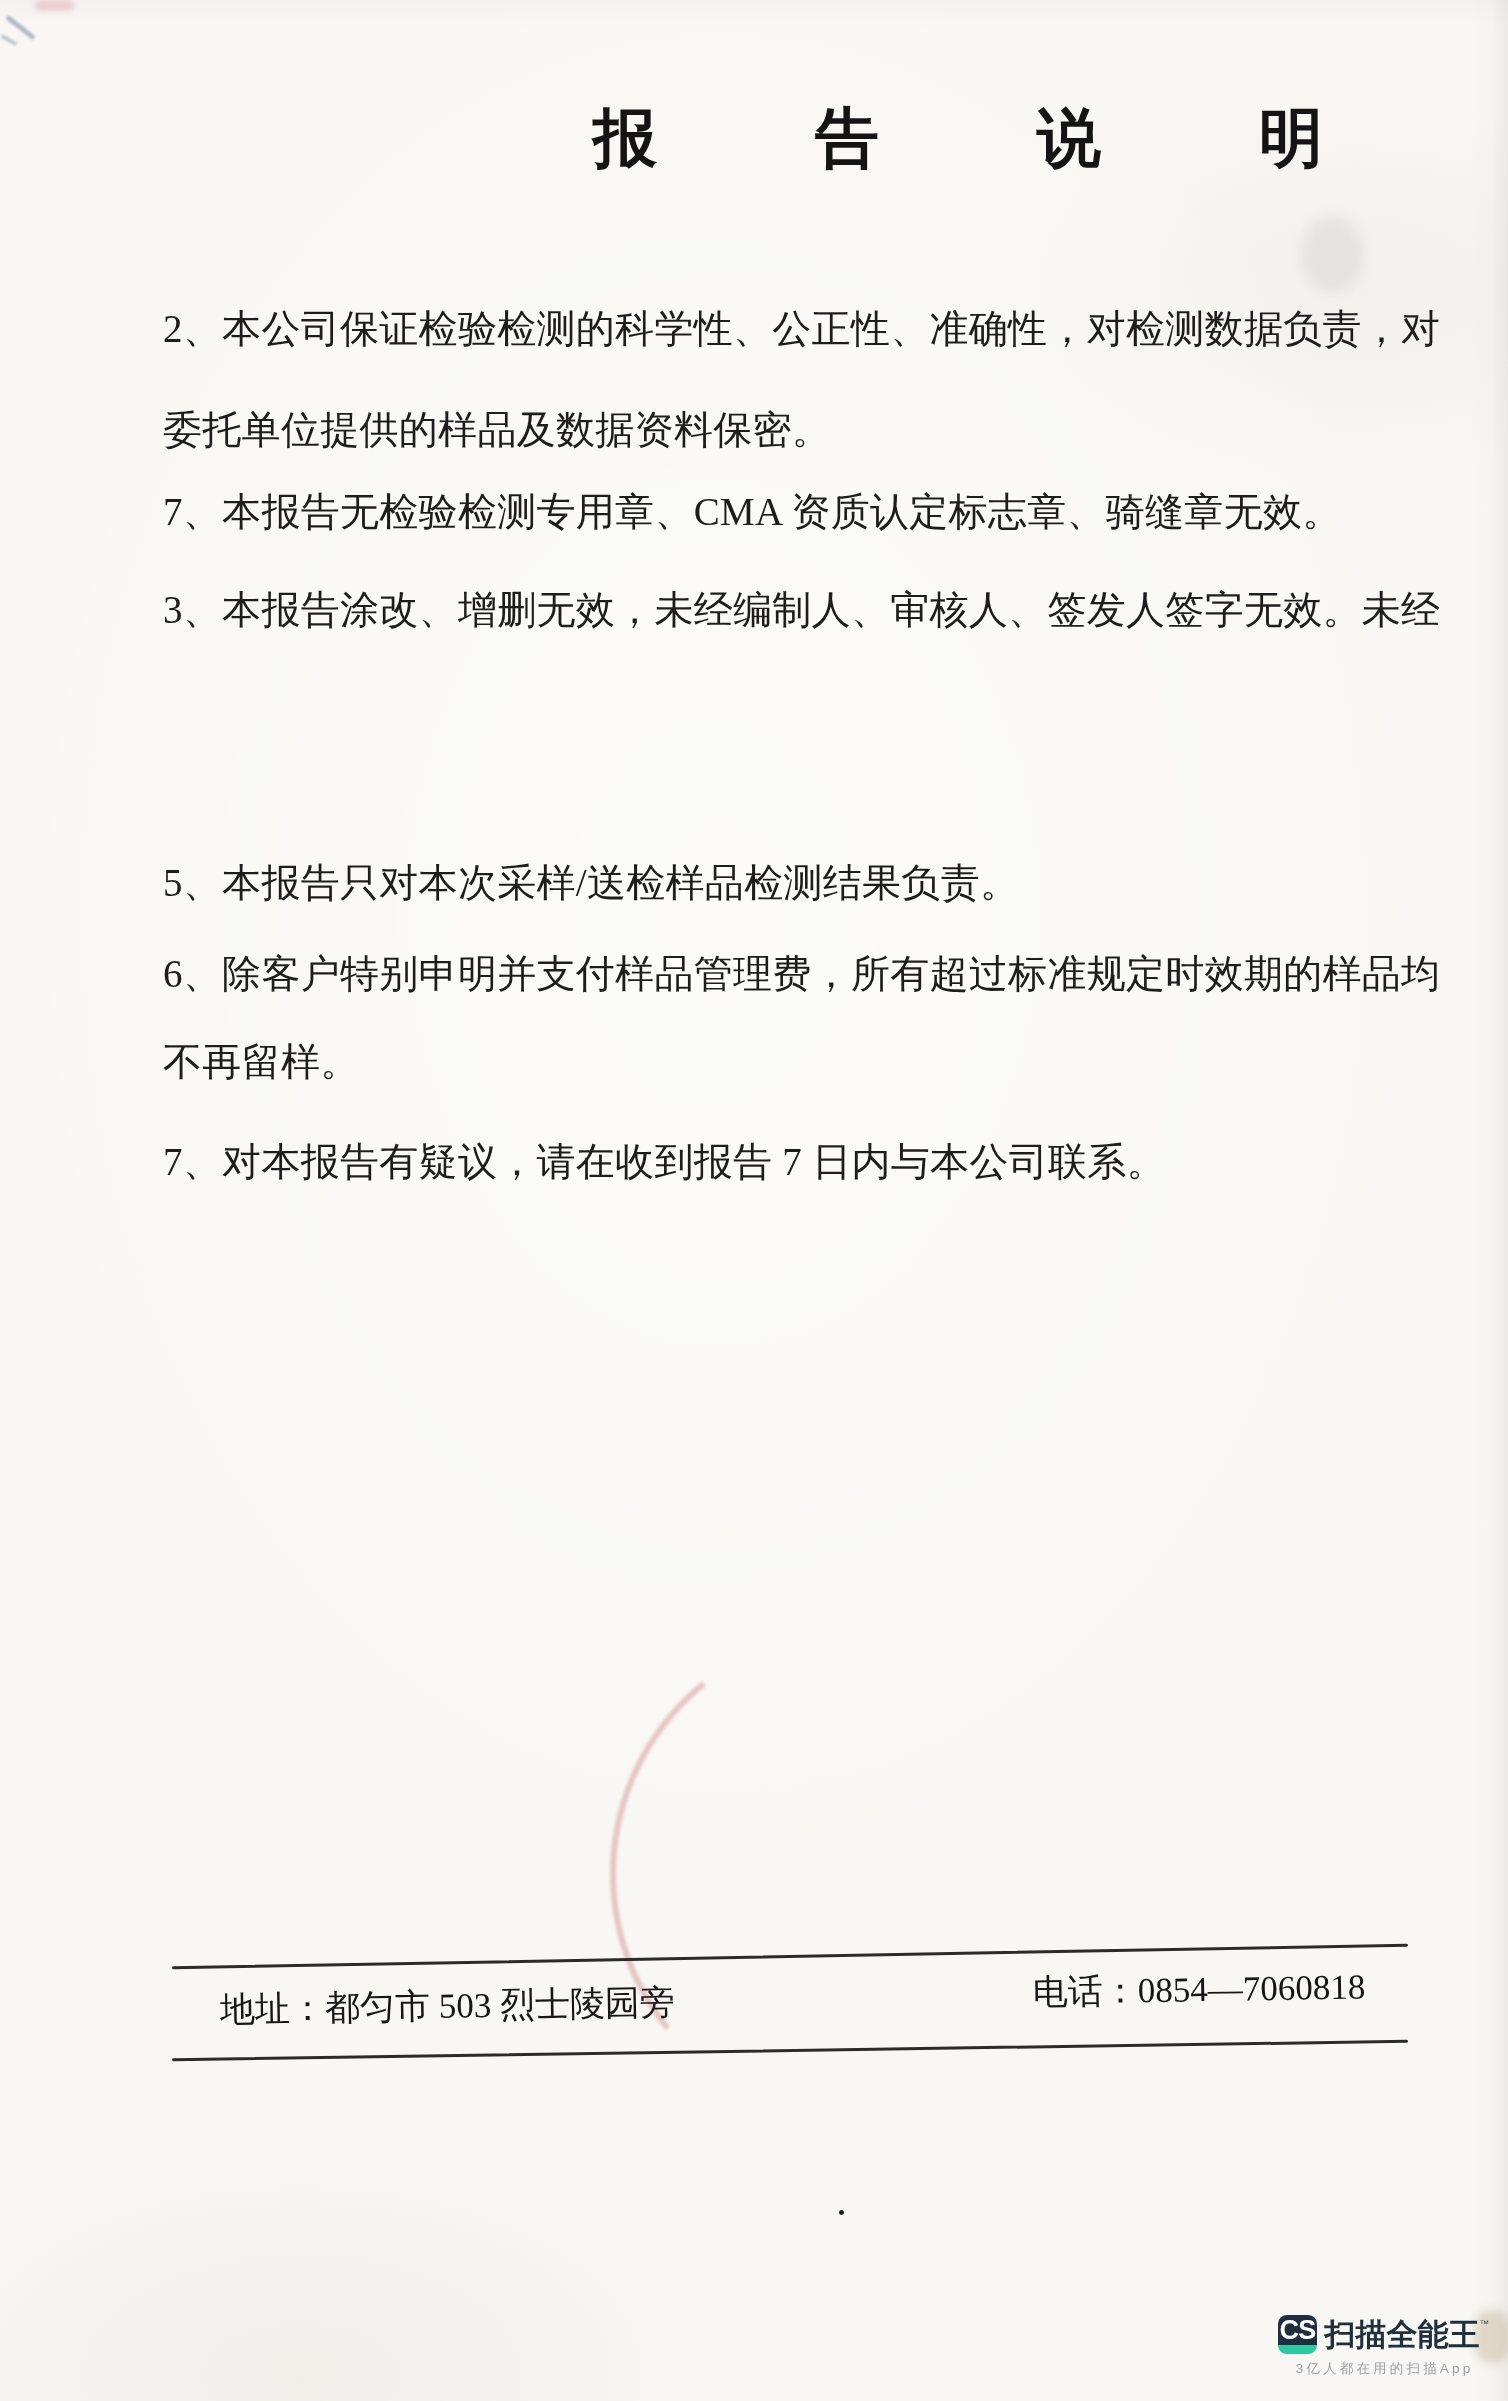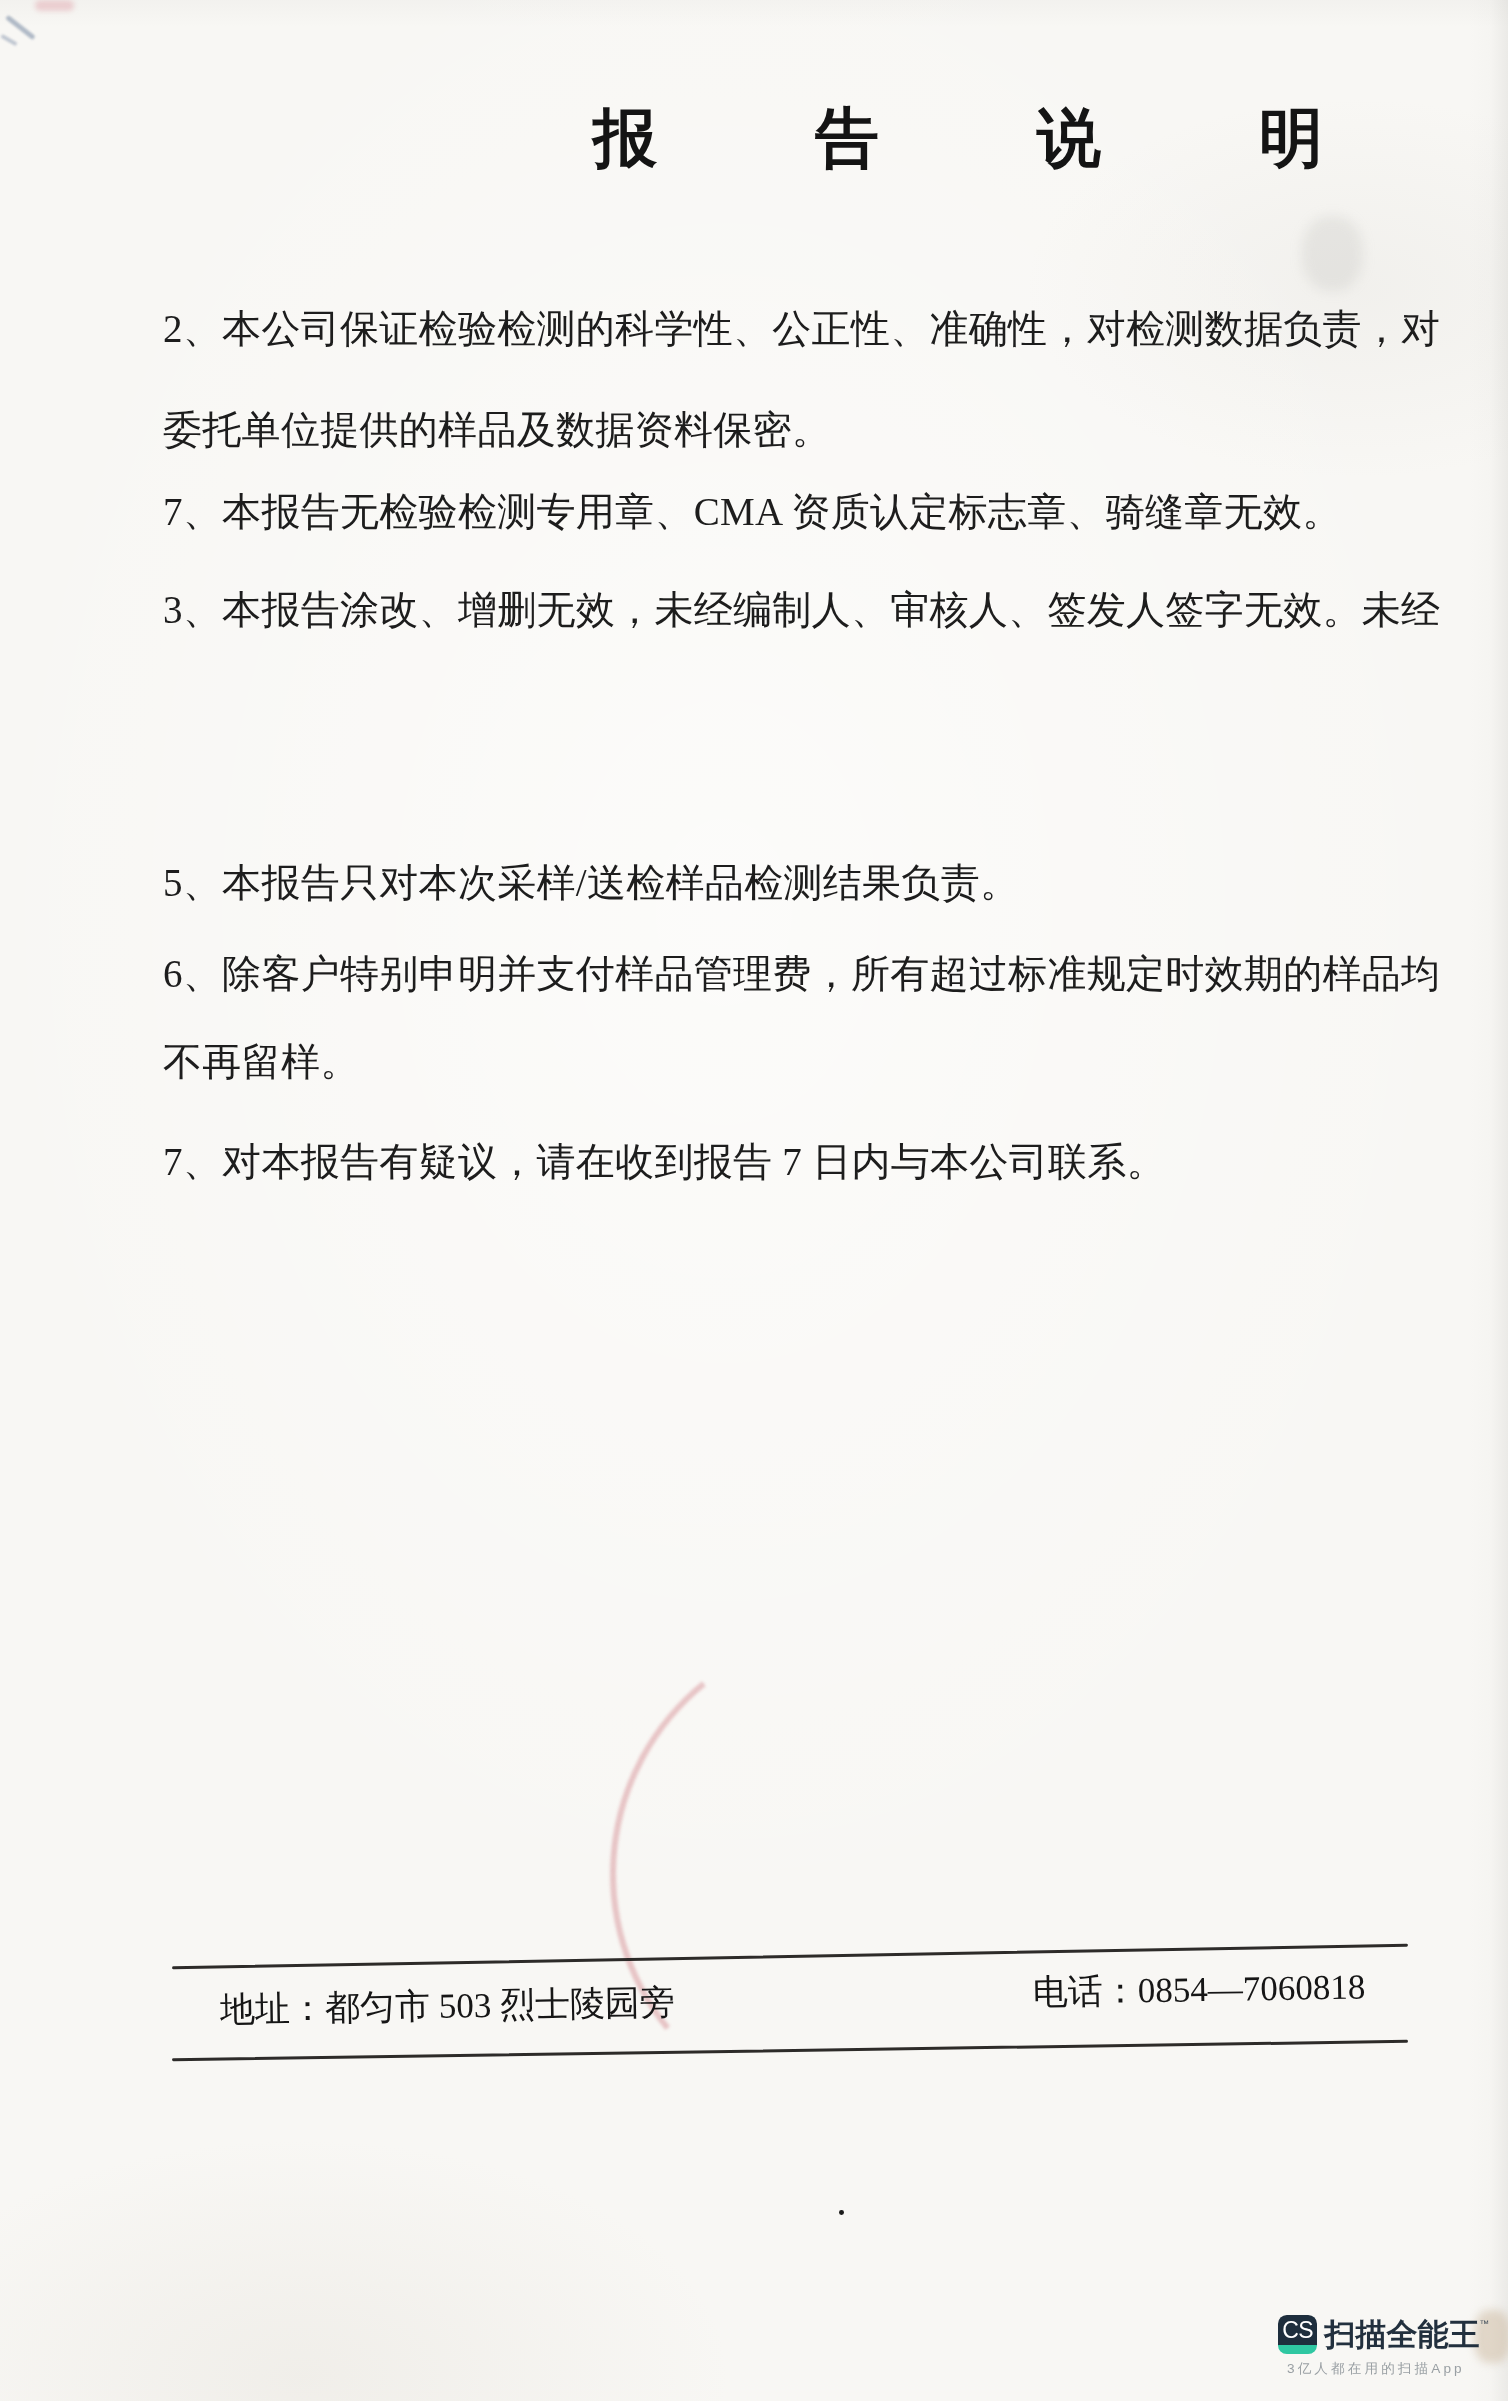--- a/index.html
+++ b/index.html
@@ -15,20 +15,21 @@
     overflow: hidden;
     background:
       radial-gradient(ellipse 1088px 1495px at 48% 38%, rgba(255,255,255,0.55) 0%, rgba(255,255,255,0) 70%),
       linear-gradient(to left, rgba(120,120,115,0.10) 0px, rgba(120,120,115,0.02) 17.7px, rgba(0,0,0,0) 41px),
       linear-gradient(to bottom, rgba(140,140,135,0.05) 0px, rgba(0,0,0,0) 27px),
       radial-gradient(ellipse 612px 340px at 20% 99%, rgba(205,198,185,0.18) 0%, rgba(0,0,0,0) 70%),
       radial-gradient(ellipse 476px 272px at 90% 12%, rgba(200,198,192,0.14) 0%, rgba(0,0,0,0) 70%),
       #f8f7f4;
     font-family: "Liberation Serif", "DejaVu Serif", serif;
     color: #1c1c1c;
+    text-align: center;
   }
 
   
   .doc-title {
     position: absolute;
     left: 593px;
     top: 107px;
     font-size: 64px;
     line-height: 1;
     font-weight: 700;
@@ -170,22 +171,22 @@
     height: 39px;
     border-radius: 8.8px;
     background: linear-gradient(to bottom, #1e2e3d 0%, #1e2e3d 77%, #2fc7a2 77%, #2fc7a2 100%);
     display: flex;
     align-items: flex-start;
     justify-content: center;
     flex: 0 0 auto;
   }
   .cs-initials {
     color: #ffffff;
-    font-weight: 400;
-    font-size: 23px;
+    font-weight: 700;
+    font-size: 27px;
     line-height: 30px;
     letter-spacing: -0.7px;
   }
   .cs-name {
     margin-left: 7.5px;
     font-size: 31px;
     font-weight: 700;
     color: #22303e;
     white-space: nowrap;
     line-height: 1;

